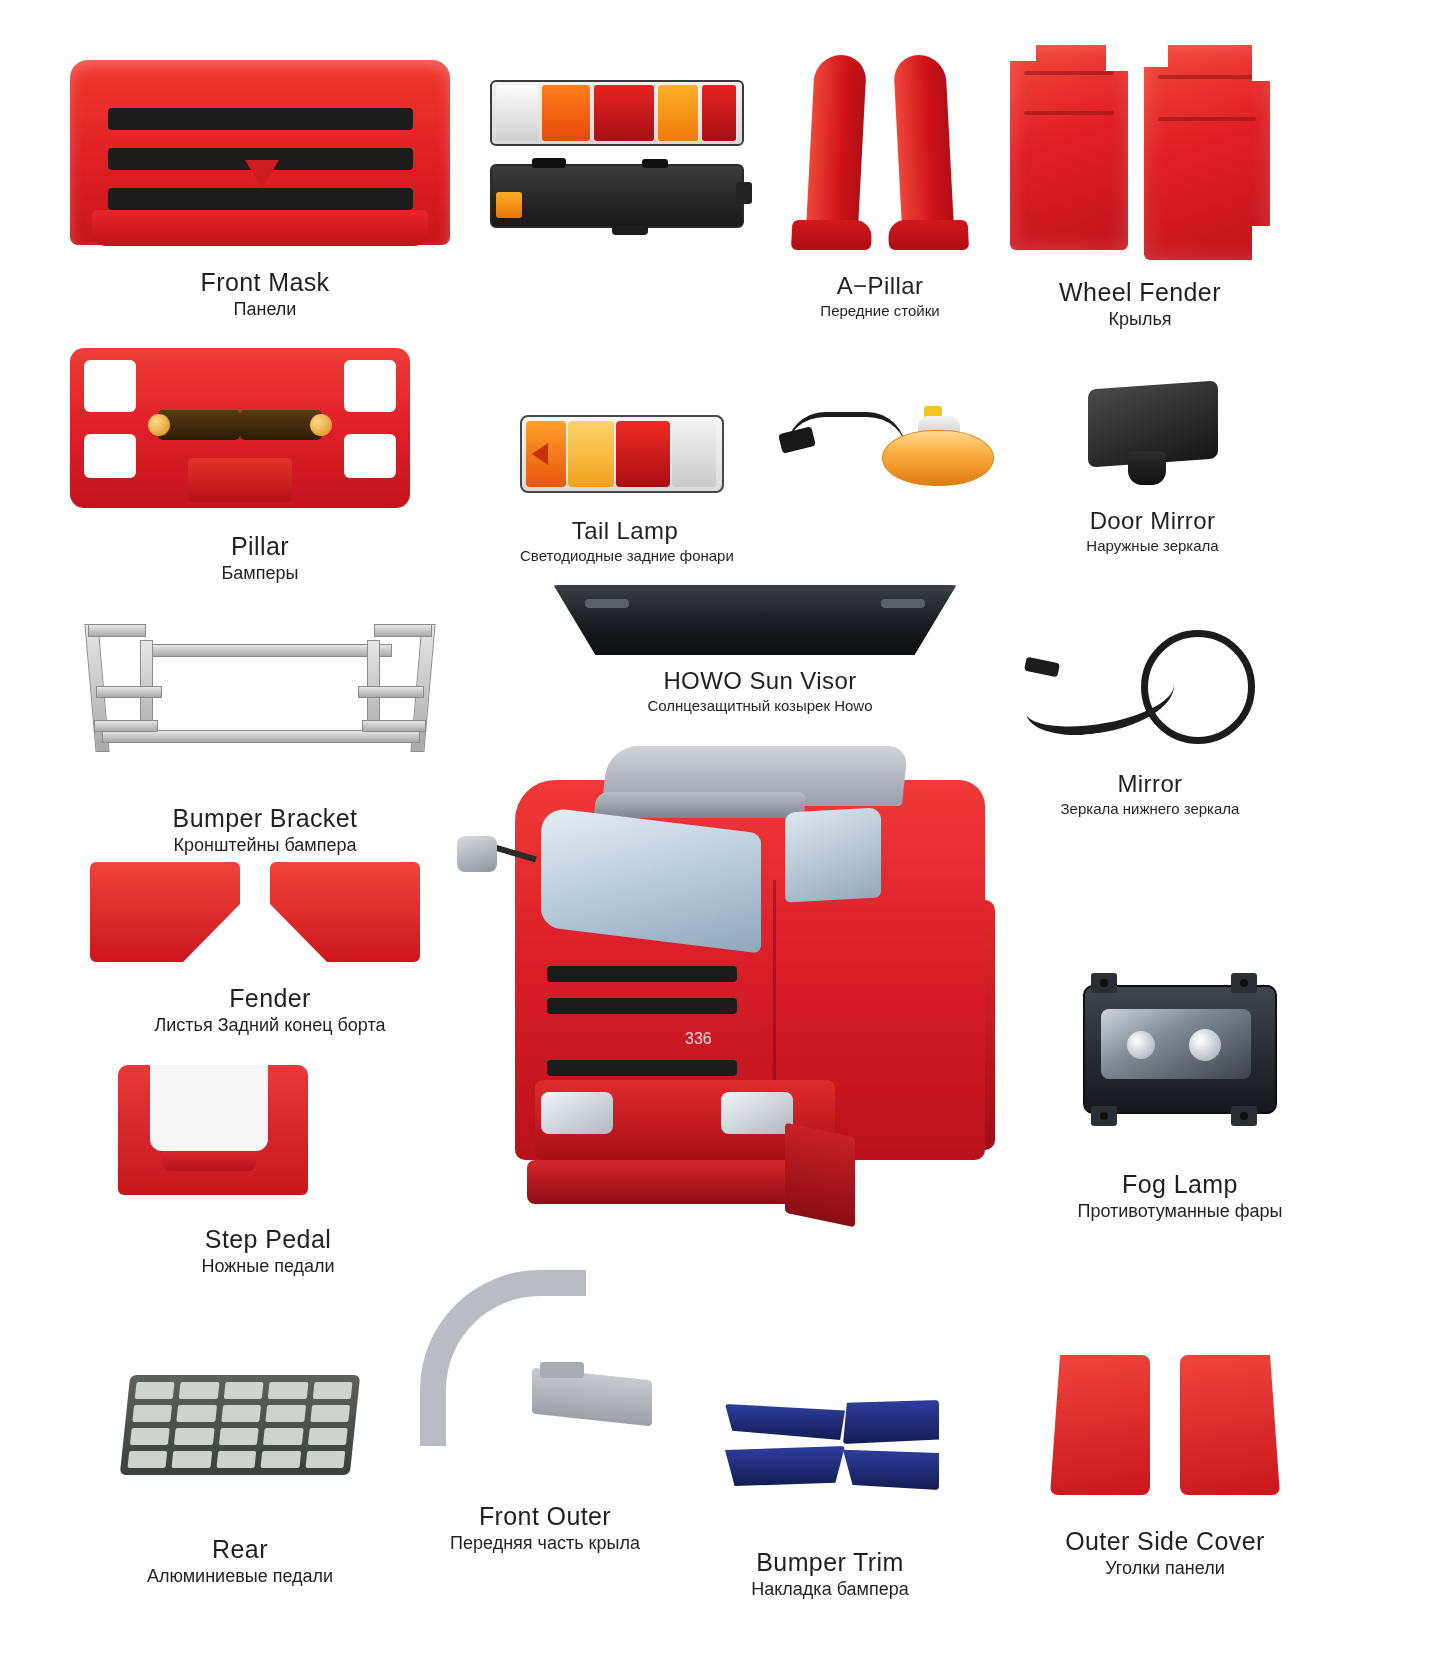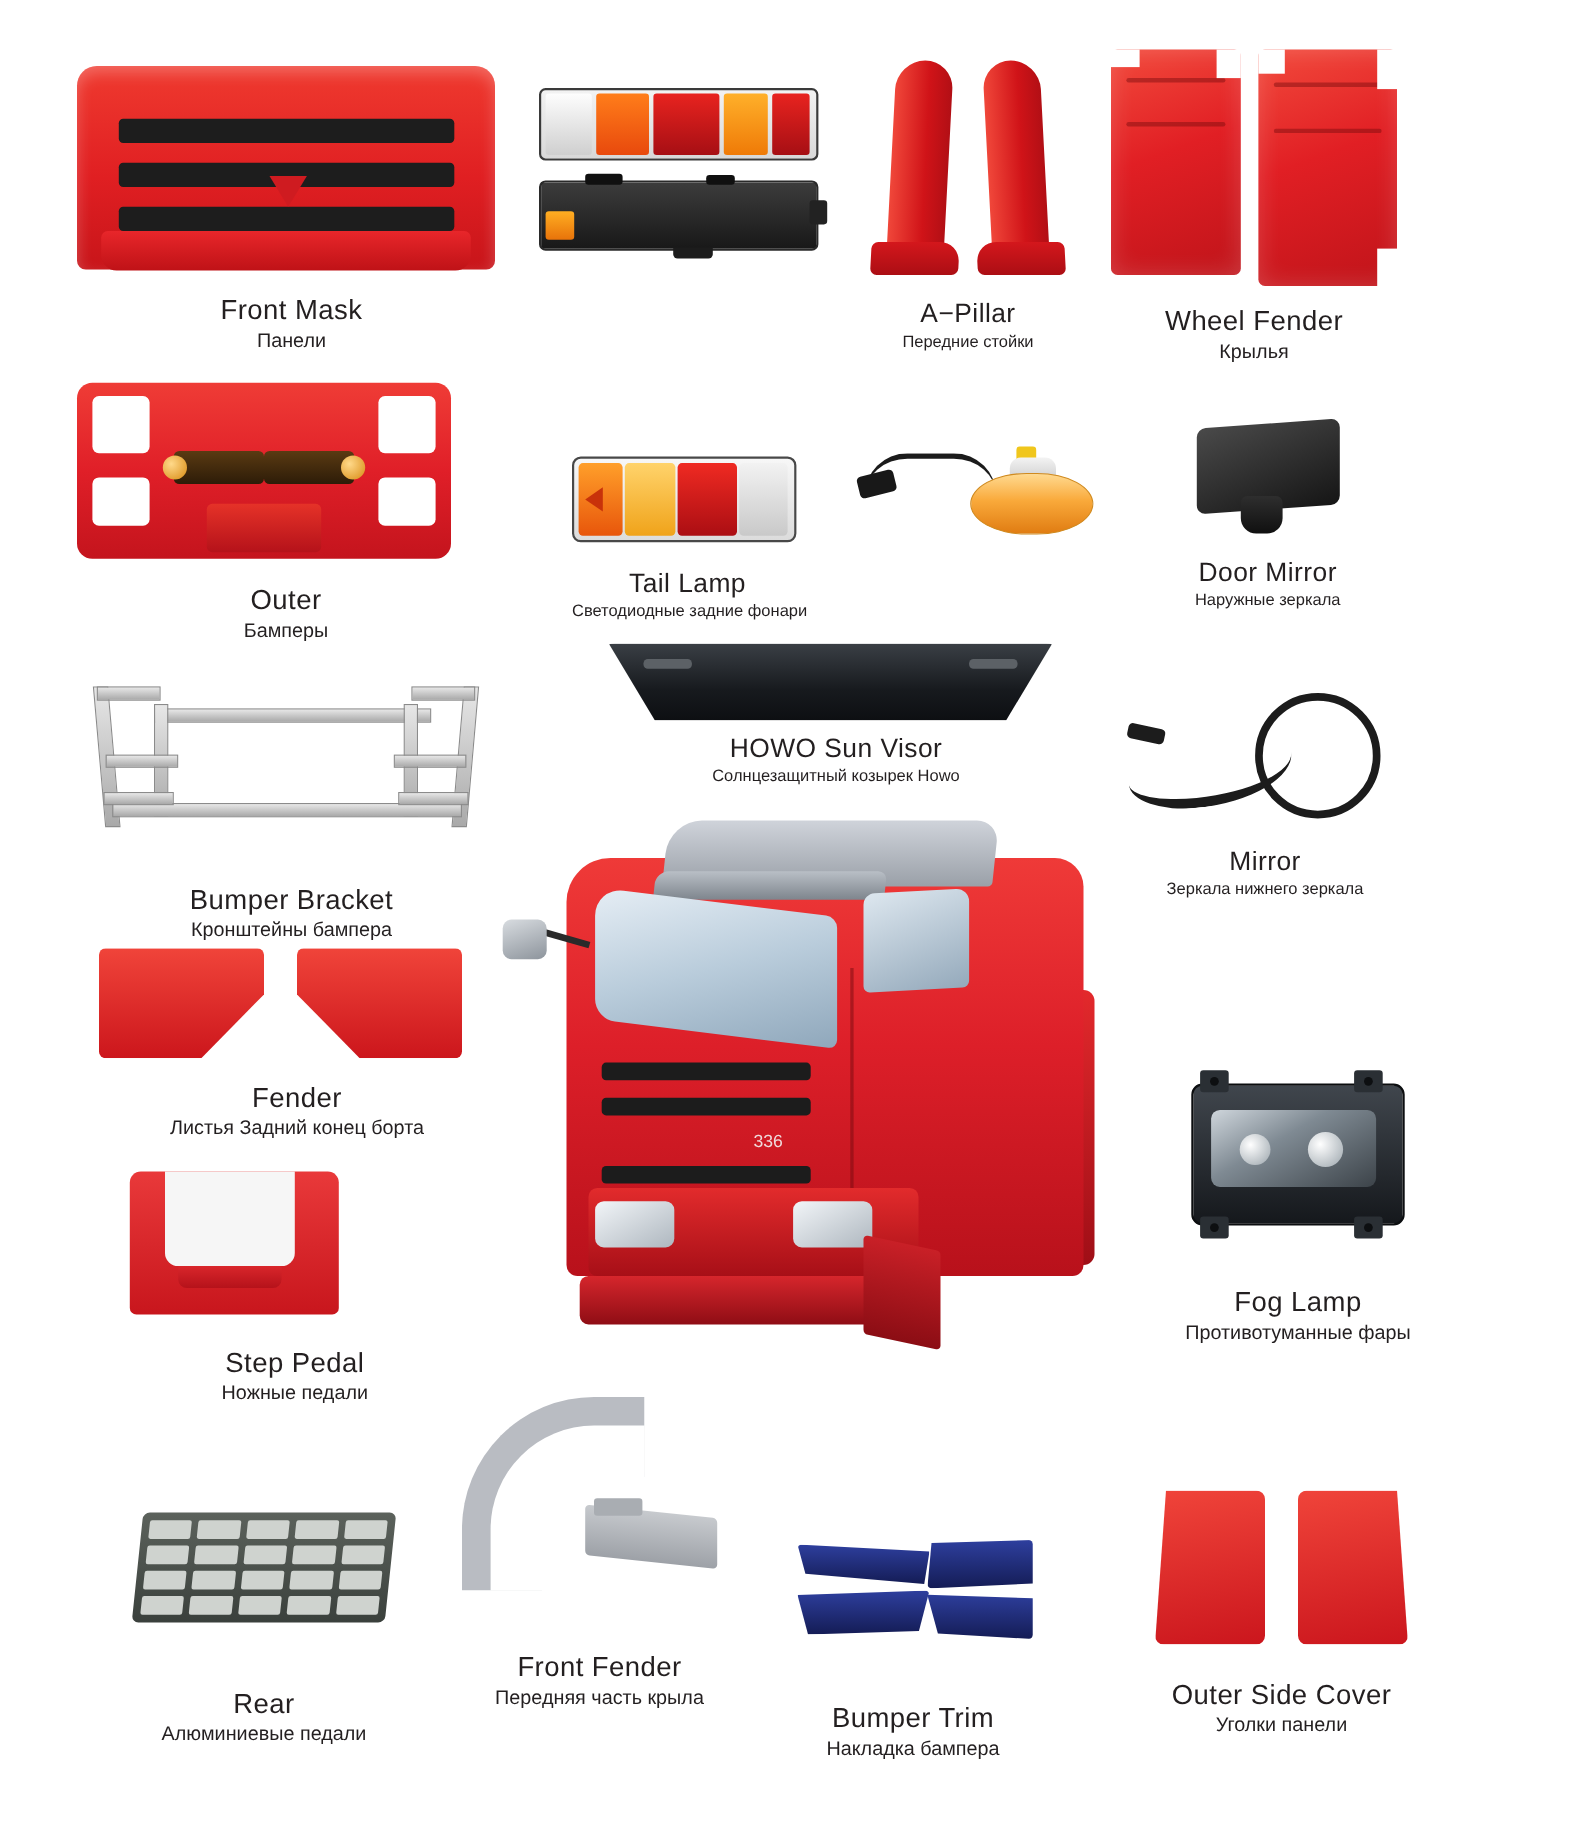--- a/index.html
+++ b/index.html
@@ -436,21 +436,21 @@
         <div class="hole" style="left:14px; top:86px; width:52px; height:44px;"></div>
         <div class="hole" style="right:14px; top:86px; width:52px; height:44px;"></div>
         <div class="lamp" style="left:88px; top:62px; width:82px;"></div>
         <div class="lamp" style="right:88px; top:62px; width:82px;"></div>
         <div class="fogL" style="left:78px; top:66px;"></div>
         <div class="fogL" style="right:78px; top:66px;"></div>
         <div class="plate"></div>
       </div>
     </div>
     <div class="caption" style="margin-top:24px;">
-      <div class="cap-en big">Outer</div>
+      <div class="cap-en big">Pillar</div>
       <div class="cap-ru big">Бамперы</div>
     </div>
   </div>
 
   <div class="item" style="left:520px; top:415px; width:210px;">
     <div class="art">
       <div class="tl">
         <div class="z z1"></div>
           <div class="z z2"></div>
           <div class="z z3"></div>
@@ -624,21 +624,21 @@
 
   <div class="item" style="left:400px; top:1270px; width:290px;">
     <div class="art" style="display:flex; justify-content:center;">
       <div class="ff">
         <div class="curve"></div>
         <div class="leg"></div>
         <div class="plate"></div>
       </div>
     </div>
     <div class="caption" style="margin-top:42px;">
-      <div class="cap-en big">Front Fender</div>
+      <div class="cap-en big">Front Outer</div>
       <div class="cap-ru big">Передняя часть крыла</div>
     </div>
   </div>
 
   <div class="item" style="left:695px; top:1390px; width:270px;">
     <div class="art" style="display:flex; justify-content:center;">
       <div class="bt">
         <div class="blade" style="left:10px; top:14px; width:120px; height:36px; clip-path:polygon(0 0,100% 18%,96% 100%,6% 74%);"></div>
         <div class="blade" style="left:10px; top:56px; width:120px; height:40px; clip-path:polygon(0 10%,100% 0,92% 92%,8% 100%);"></div>
         <div class="blade" style="right:6px; top:10px; width:96px; height:44px; clip-path:polygon(4% 6%,100% 0,100% 90%,0 100%);"></div>

